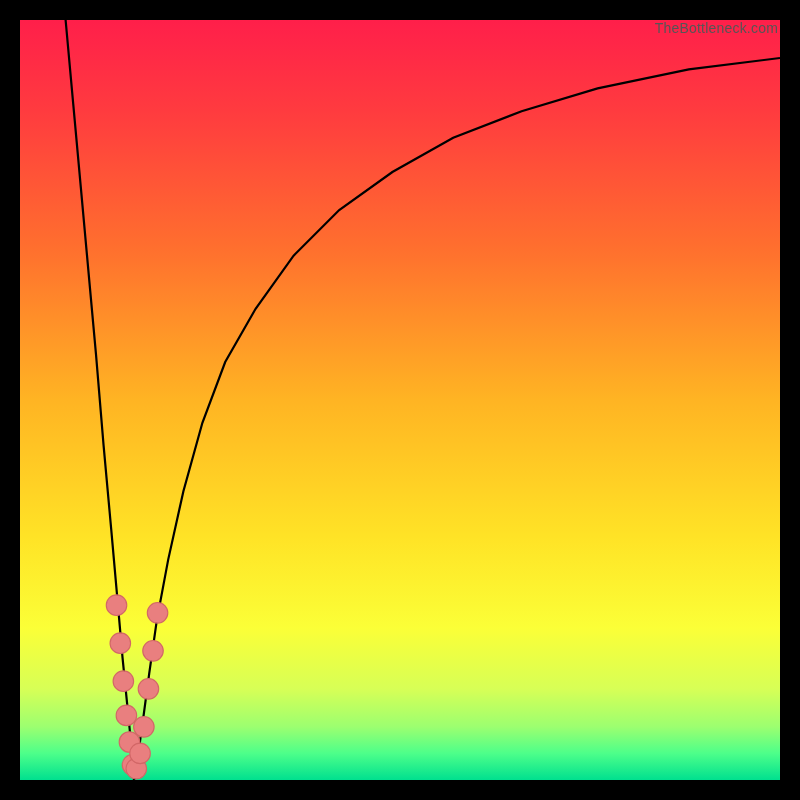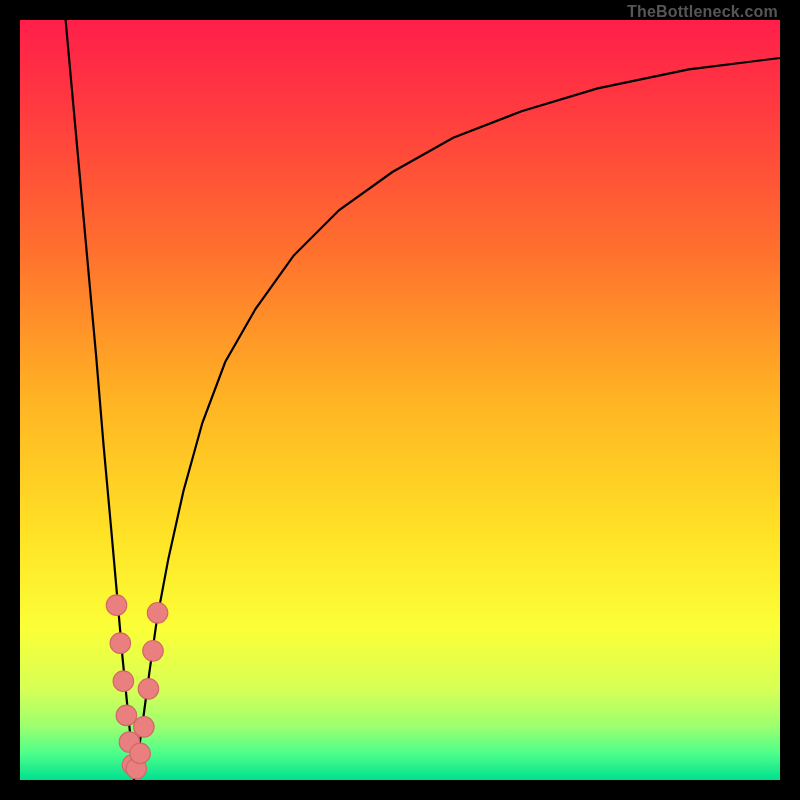--- a/index.html
+++ b/index.html
@@ -17,25 +17,25 @@
     width: 800px; height: 800px;
     background: #000;
   }
   .plot {
     position: absolute;
     left: 20px; top: 20px;
     width: 760px; height: 760px;
   }
   .watermark {
     position: absolute;
-    top: 3px;
+    top: 20px;
     right: 22px;
     color: #565656;
-    font-size: 16px;
-    font-weight: 700;
+    font-size: 14px;
+    font-weight: 400;
     letter-spacing: 0.2px;
     user-select: none;
   }
 </style>
 </head>
 <body>
 
 <div class="frame">
   <svg class="plot" viewBox="0 0 100 100" preserveAspectRatio="none">
     <defs>

